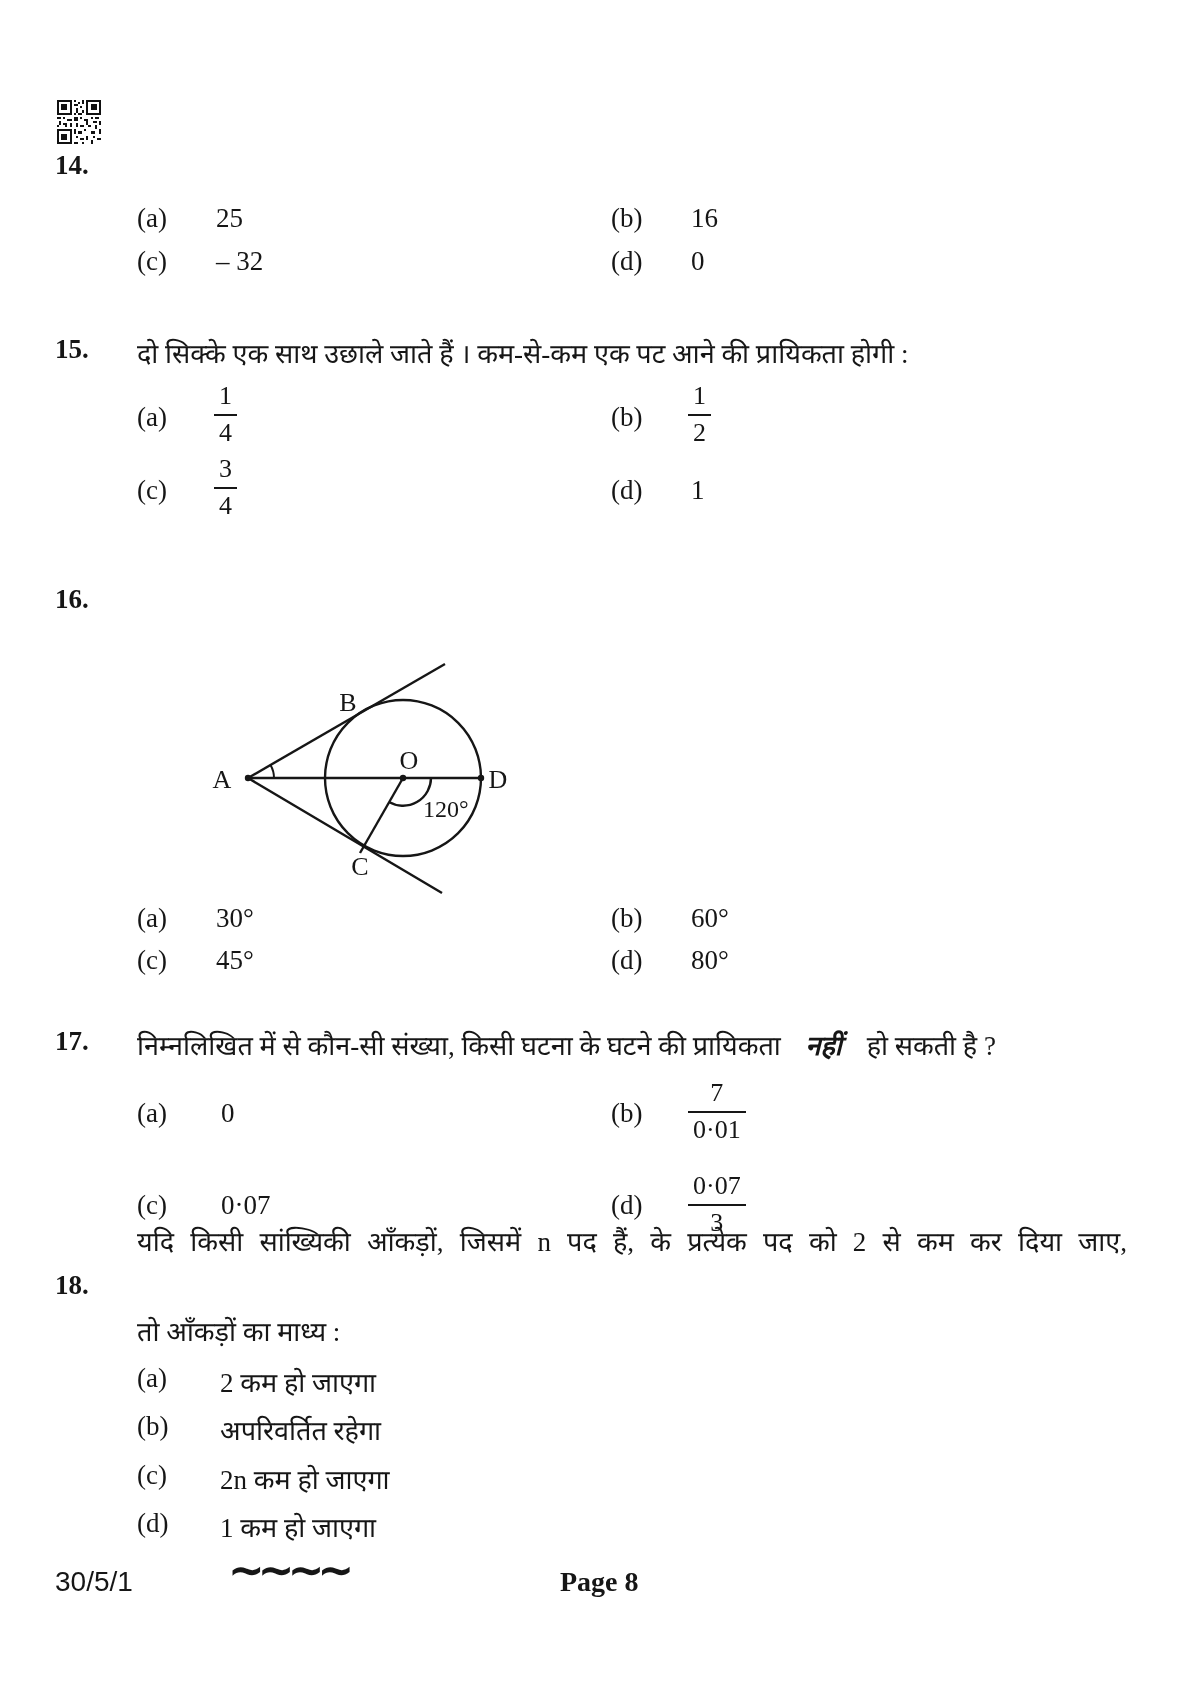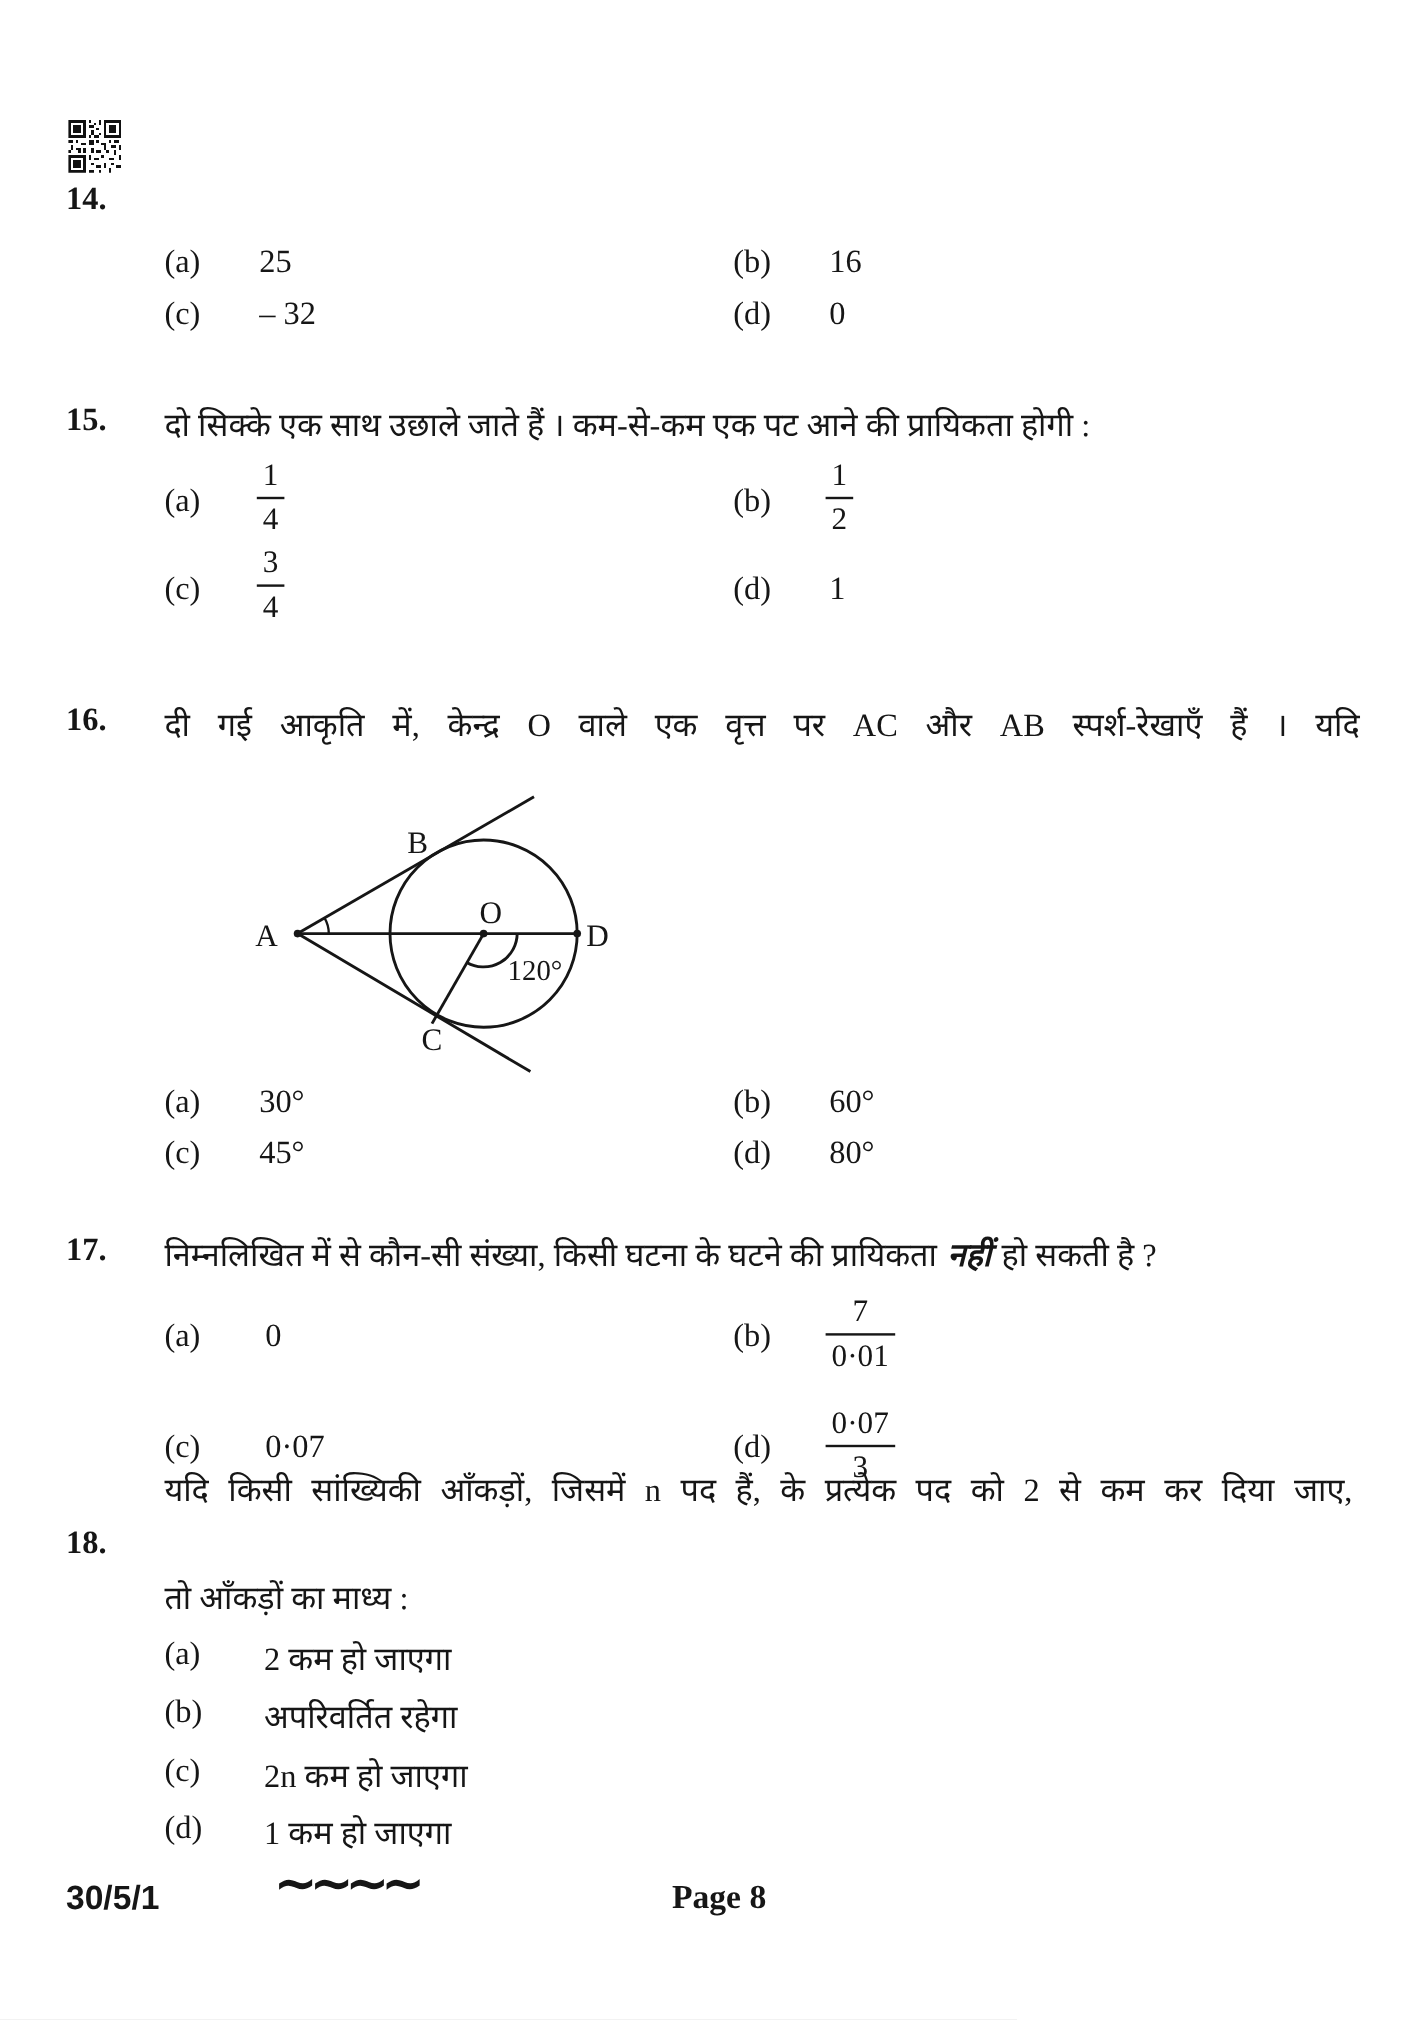--- a/index.html
+++ b/index.html
@@ -14,21 +14,21 @@
   .qtext{font-size:27px;}
   .opt-label{font-size:27px;}
   .opt-value{font-size:27px;}
   .justify{white-space:normal;text-align:justify;text-align-last:justify;}
   .frac{display:inline-block;text-align:center;font-size:26px;line-height:1.18;vertical-align:middle;}
   .frac .num{display:block;border-bottom:2px solid #161616;padding:0 5px 2px 5px;}
   .frac .den{display:block;padding:2px 5px 0 5px;}
   .em-hi{font-weight:bold;font-style:italic;}
   .fig-label{font-size:26px;font-family:"Liberation Serif","DejaVu Serif",serif;fill:#161616;}
   .fig-angle{font-size:24px;font-family:"Liberation Serif","DejaVu Serif",serif;fill:#161616;}
-  .footer-code{font-weight:bold;font-size:28px;font-family:"Liberation Sans","DejaVu Sans",sans-serif;}
+  .footer-code{font-weight:normal;font-size:28px;font-family:"Liberation Sans","DejaVu Sans",sans-serif;}
   .footer-page{font-weight:bold;font-size:28px;font-family:"Liberation Serif","DejaVu Serif",serif;}
   .squiggle{font-family:"DejaVu Sans",sans-serif;font-weight:bold;font-size:44px;letter-spacing:-7px;line-height:20px;}
   svg{display:block;}
 </style>
 </head>
 <body>
 
 <div class="page">
 
   <svg class="abs" style="left:57px;top:100px" width="44" height="44" viewBox="0 0 21 21" shape-rendering="crispEdges">
@@ -118,21 +118,20 @@
   </span>
   <span class="abs opt-label" style="left:137px;top:475px">(c)</span>
   <span class="abs frac" style="left:214px;top:454px">
     <span class="num">3</span>
     <span class="den">4</span>
   </span>
   <span class="abs opt-label" style="left:611px;top:475px">(d)</span>
   <span class="abs opt-value" style="left:691px;top:475px">1</span>
 
   <div class="abs qnum" style="left:55px;top:584px">16.</div>
-  <div class="abs qtext justify" style="left:137px;top:584px;width:996px">दी गई आकृति में, केन्द्र O वाले एक वृत्त पर AC और AB स्पर्श-रेखाएँ हैं । यदि</div>
 
   <svg class="abs" style="left:180px;top:655px" width="330" height="250" viewBox="0 0 330 250">
     <g stroke="#161616" stroke-width="2.4" fill="none">
       <circle cx="223" cy="123" r="78"></circle>
       <line x1="68" y1="123" x2="301" y2="123"></line>
       <line x1="68" y1="123" x2="265" y2="9"></line>
       <line x1="68" y1="123" x2="262" y2="238"></line>
       <line x1="223" y1="123" x2="180" y2="198"></line>
       <path d="M 251 123 A 28 28 0 0 1 209 147"></path>
       <path d="M 90.5 110 A 26 26 0 0 1 94 123" stroke-width="2"></path>
@@ -155,21 +154,21 @@
   <span class="abs opt-label" style="left:611px;top:903px">(b)</span>
   <span class="abs opt-value" style="left:691px;top:903px">60°</span>
   <span class="abs opt-label" style="left:137px;top:945px">(c)</span>
   <span class="abs opt-value" style="left:216px;top:945px">45°</span>
   <span class="abs opt-label" style="left:611px;top:945px">(d)</span>
   <span class="abs opt-value" style="left:691px;top:945px">80°</span>
 
   <div class="abs qnum" style="left:55px;top:1026px">17.</div>
   <div class="abs qtext" style="left:137px;top:1026px">
     <span>निम्नलिखित में से कौन-सी संख्या, किसी घटना के घटने की प्रायिकता</span>
-    <span class="em-hi" style="margin:0 2px">नहीं</span>
+    <span class="em-hi" style="margin:0 18px">नहीं</span>
     <span>हो सकती है ?</span>
   </div>
 
   <span class="abs opt-label" style="left:137px;top:1098px">(a)</span>
   <span class="abs opt-value" style="left:221px;top:1098px">0</span>
   <span class="abs opt-label" style="left:611px;top:1098px">(b)</span>
   <span class="abs frac" style="left:688px;top:1078px">
     <span class="num">7</span>
     <span class="den">0·01</span>
   </span>

